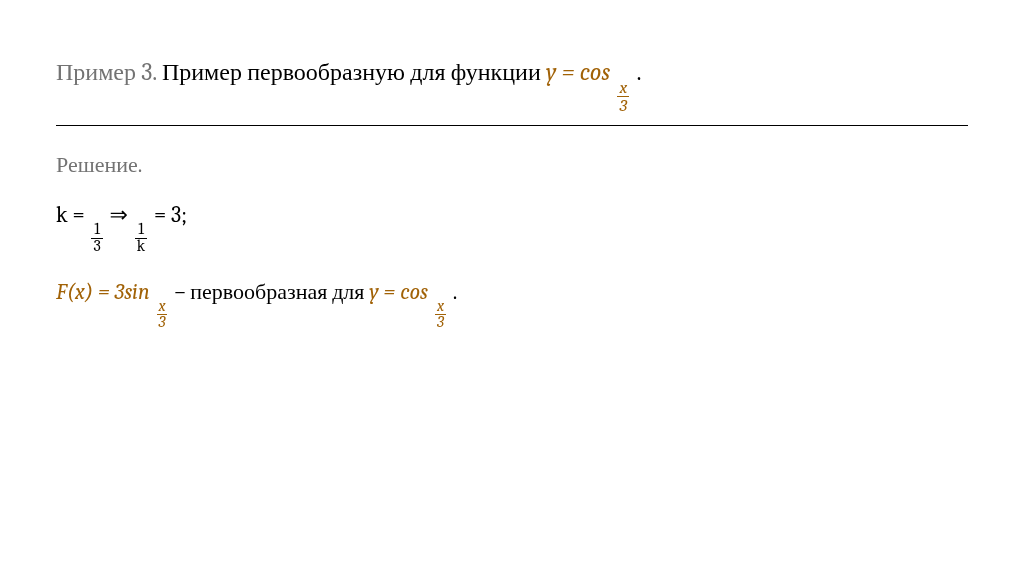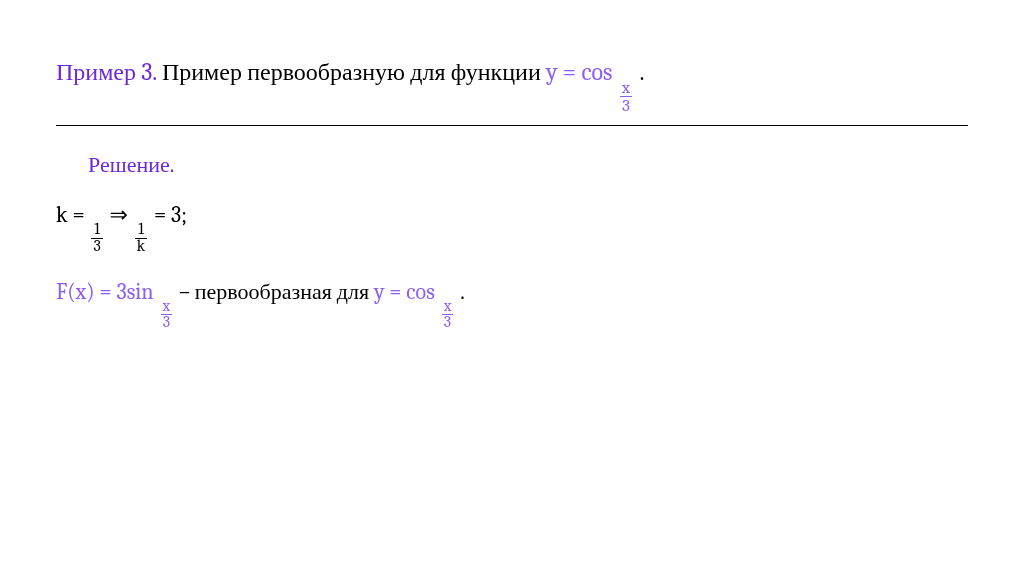--- a/index.html
+++ b/index.html
@@ -13,32 +13,31 @@
   }
   .page {
     padding: 56px 56px 0 56px;
   }
   .title-line {
     font-size: 24px;
     line-height: 1.4;
     padding-bottom: 10px;
     border-bottom: 1px solid #000;
   }
-  .blue { color: #6d28d9; }
-  .red { color: #8b5cf6; }
+  .blue { color: #737373; }
+  .red { color: #a16207; font-style: italic; }
   .body-line {
     font-size: 22px;
     line-height: 1.6;
     margin-top: 20px;
   }
   .solution-label {
     font-size: 22px;
     margin-top: 26px;
     margin-bottom: 6px;
-    margin-left: 32px;
   }
   .math { font-family: "Cambria Math", "Cambria", "Times New Roman", serif; }
   .frac {
     display: inline-flex;
     flex-direction: column;
     align-items: center;
     vertical-align: -0.55em;
     line-height: 1;
     margin: 0 2px;
   }

